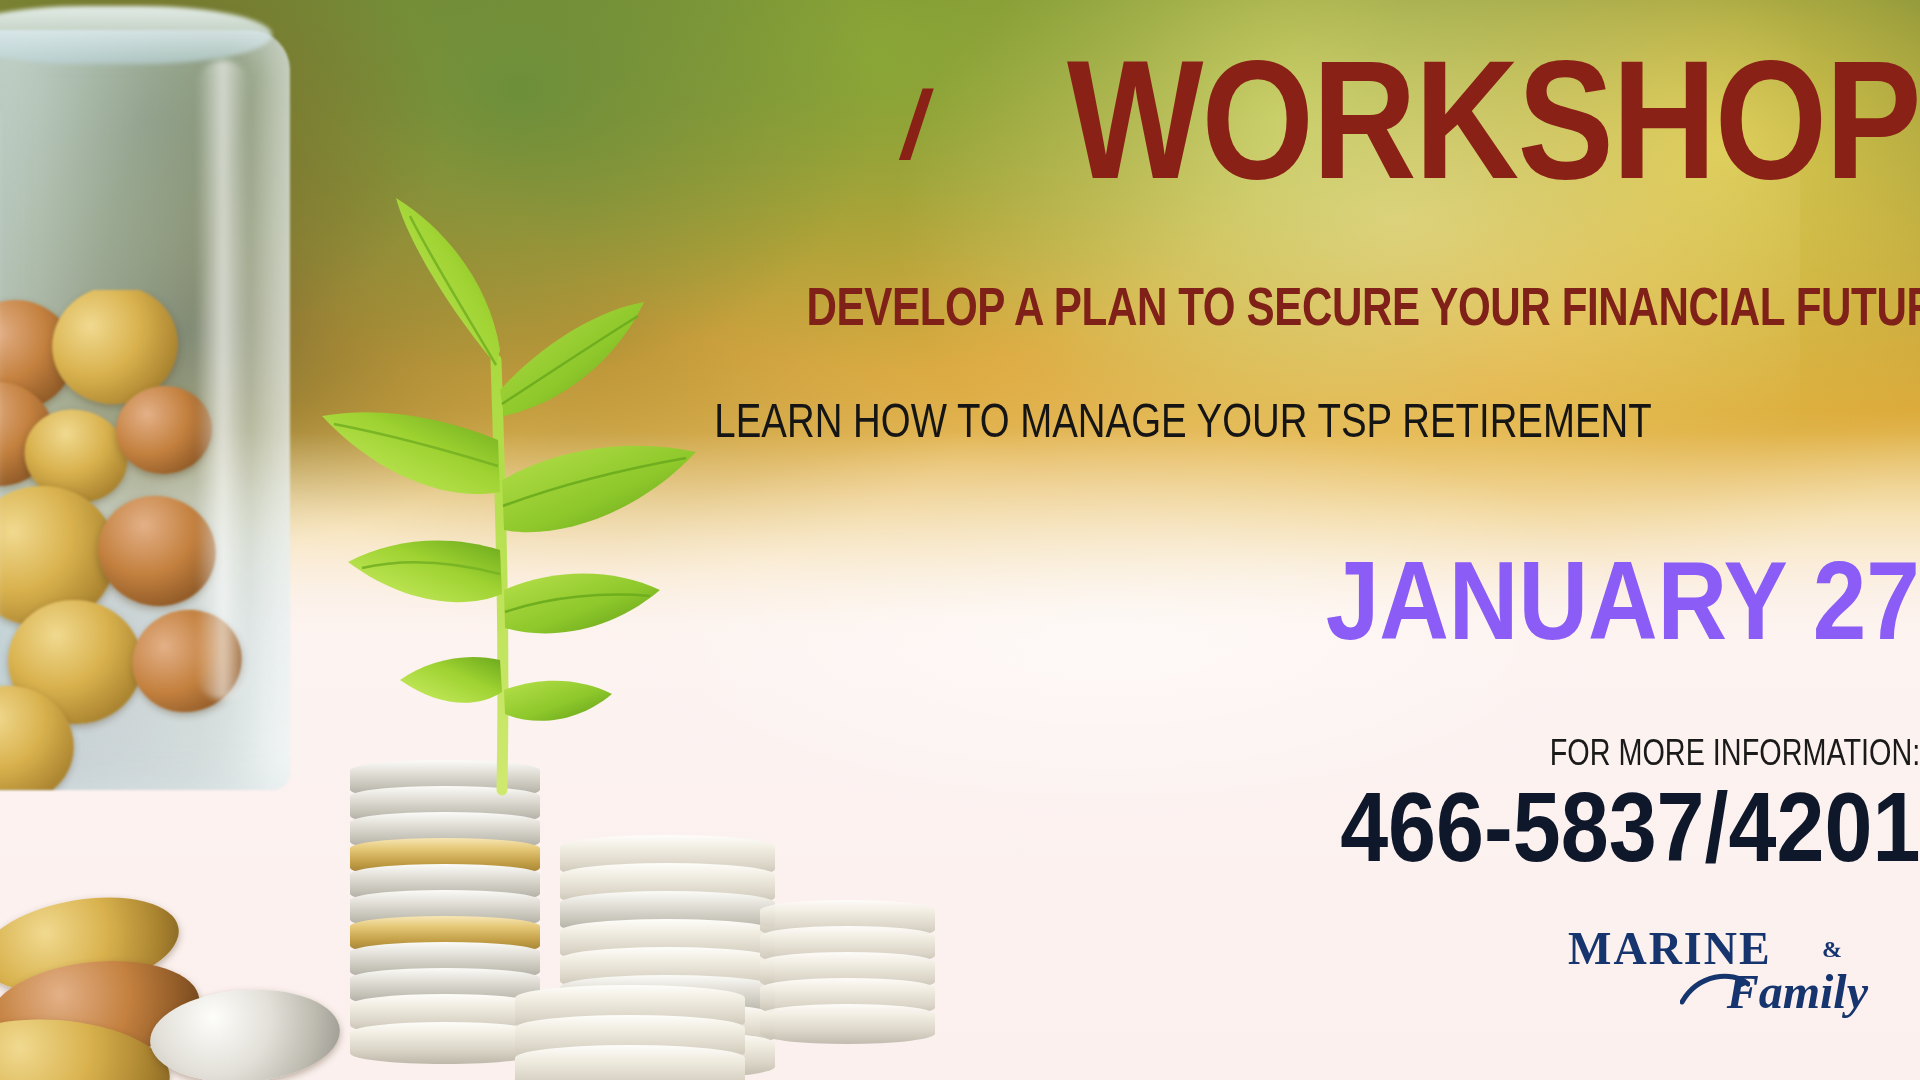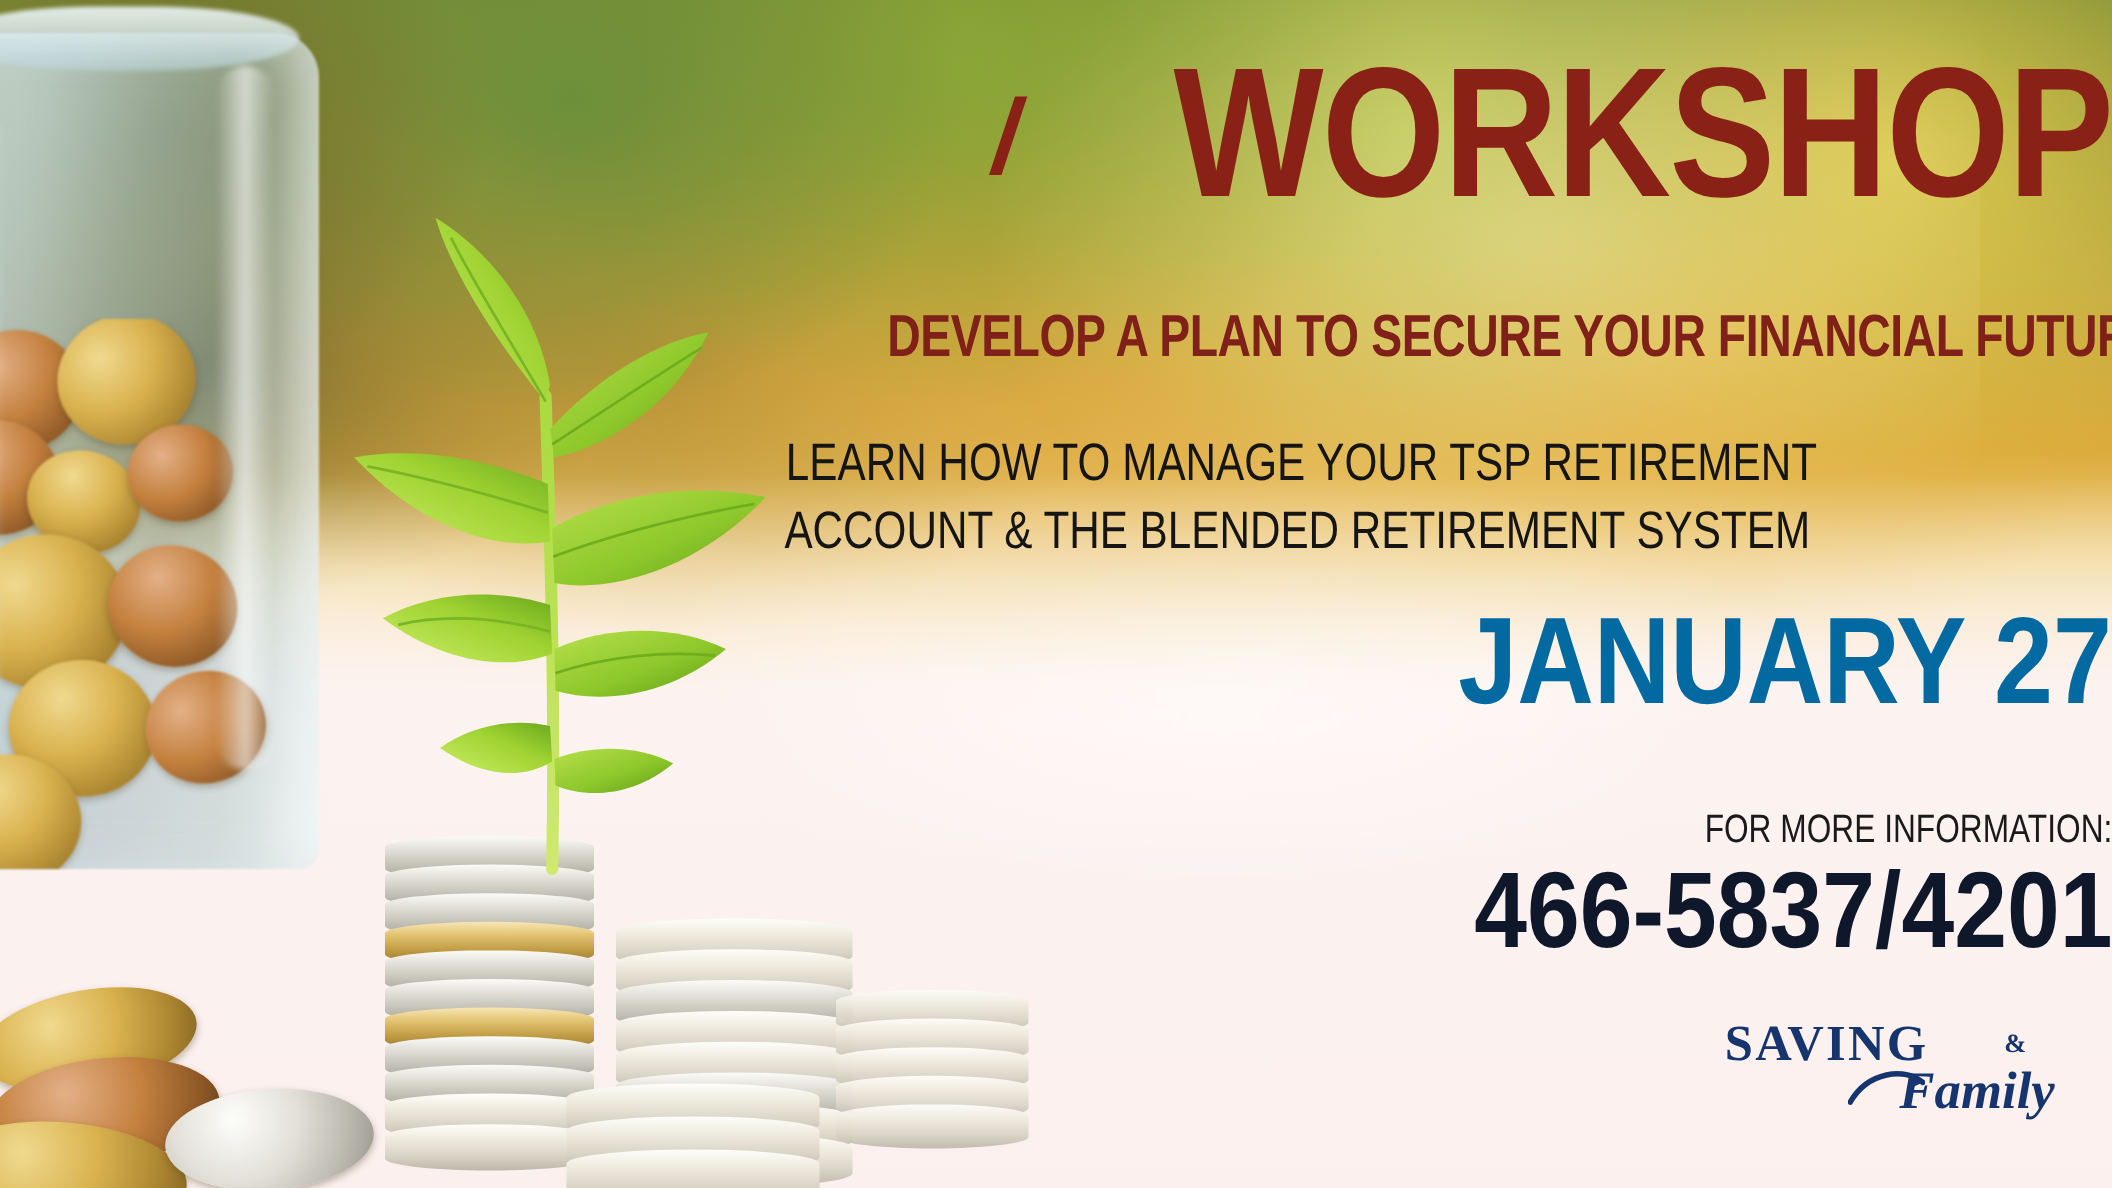--- a/index.html
+++ b/index.html
@@ -160,21 +160,21 @@
     position:absolute; right:0; top:390px; width:100%;
     text-align:left; color:#151515;
     font-family:Liberation Sans, sans-serif;
     font-weight:normal; font-size:48px; line-height:1.30;
     white-space:nowrap;
   }
   .body-copy div span { display:inline-block; transform:scaleX(0.80); transform-origin:right center; }
 
   .date {
     position:absolute; right:0; top:545px; width:100%;
-    text-align:right; color:#0369a1;
+    text-align:right; color:#8b5cf6;
     font-family:"Liberation Sans Narrow","Liberation Sans", sans-serif;
     font-weight:bold; font-size:112px; line-height:1; letter-spacing:0px;
     white-space:nowrap;
   }
   .date span { display:inline-block; transform:scaleX(0.86); transform-origin:right center; }
 
   .info-label {
     position:absolute; right:0; top:735px; width:100%;
     text-align:right; color:#1a1a1a;
     font-family:"Liberation Sans Narrow","Liberation Sans", sans-serif;
@@ -344,37 +344,36 @@
       <div style="color:#8a2116;font-family:'Liberation Sans Narrow','Liberation Sans',sans-serif;font-weight:bold;font-size:96px;line-height:0.8;padding-bottom:26px;transform:skewX(-8deg);">/</div>
       <div class="workshop">WORKSHOP</div>
     </div>
 
     <div class="subhead">
       <span>DEVELOP A PLAN TO SECURE YOUR FINANCIAL FUTURE</span>
     </div>
 
     <div class="body-copy">
       <div><span>LEARN HOW TO MANAGE YOUR TSP RETIREMENT</span></div>
-      <div><span>ACCOUNT &amp; THE BLENDED RETIREMENT SYSTEM</span></div>
     </div>
 
     <div class="date">
       <span>JANUARY 27</span>
     </div>
 
     <div class="info-label">
       <span>FOR MORE INFORMATION:</span>
     </div>
     <div class="phone">
       <span>466-5837/4201</span>
     </div>
   </div>
 
   <div class="logo">
-    <div class="logo-marine">SAVING</div>
+    <div class="logo-marine">MARINE</div>
     <div class="logo-amp">&amp;</div>
     <div class="logo-swoosh">
       <svg width="70" height="42" viewBox="0 0 70 42" xmlns="http://www.w3.org/2000/svg">
         <path d="M2 34 C18 6 52 2 68 16" stroke="#16356e" stroke-width="5" fill="none" stroke-linecap="round"></path>
         <path d="M60 8 L68 16 L57 21 Z" fill="#16356e"></path>
       </svg>
     </div>
     <div class="logo-family">Family</div>
   </div>
 

